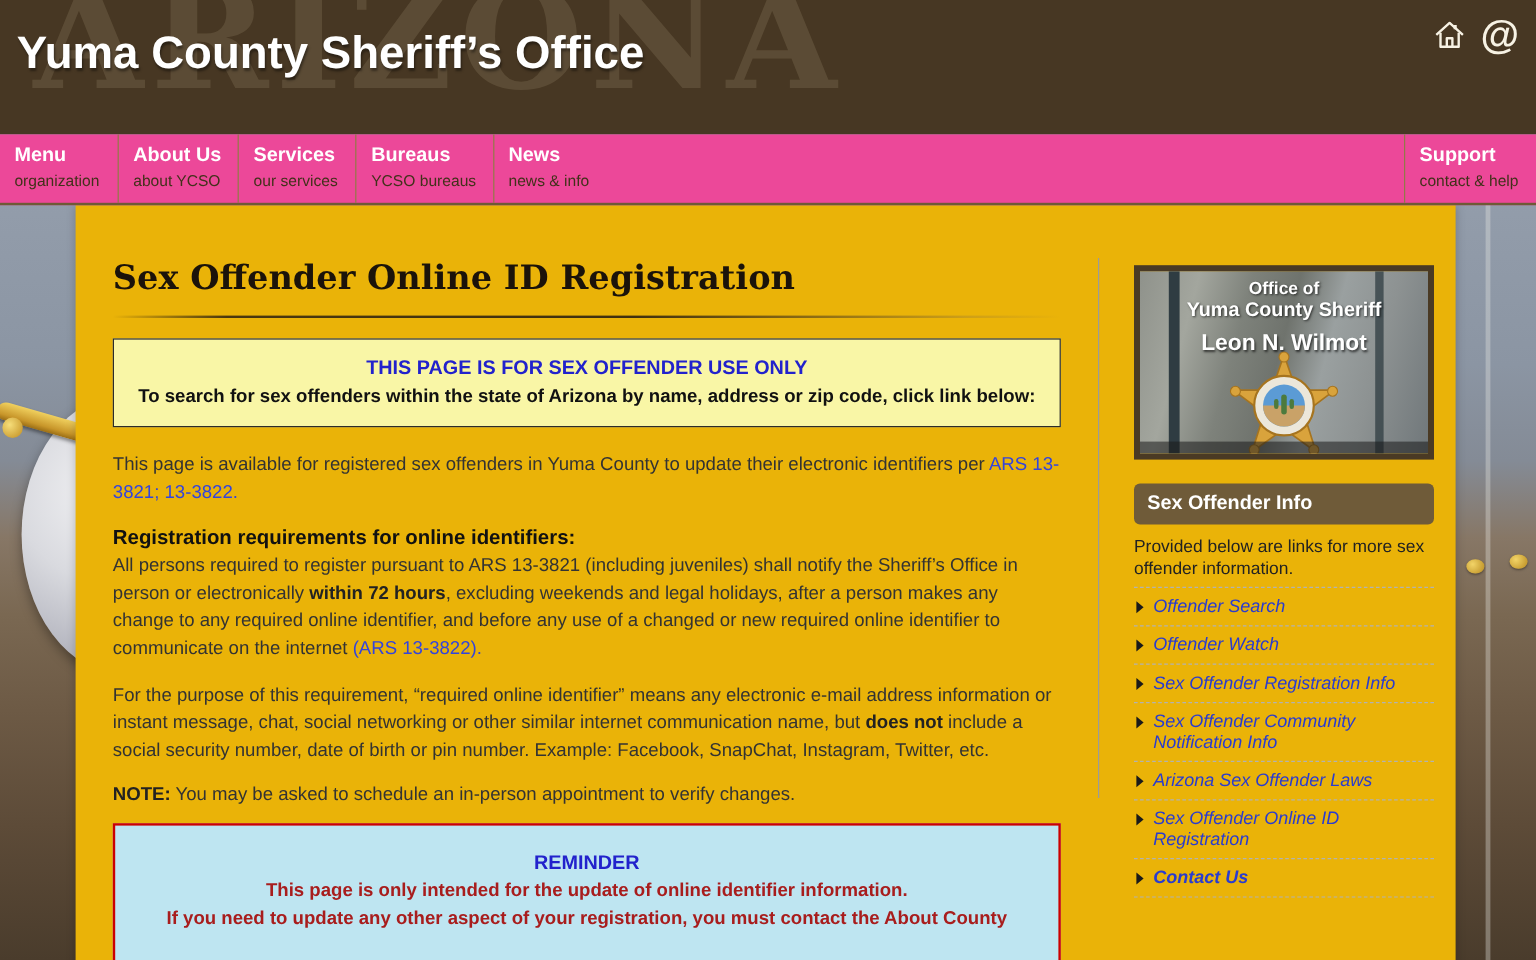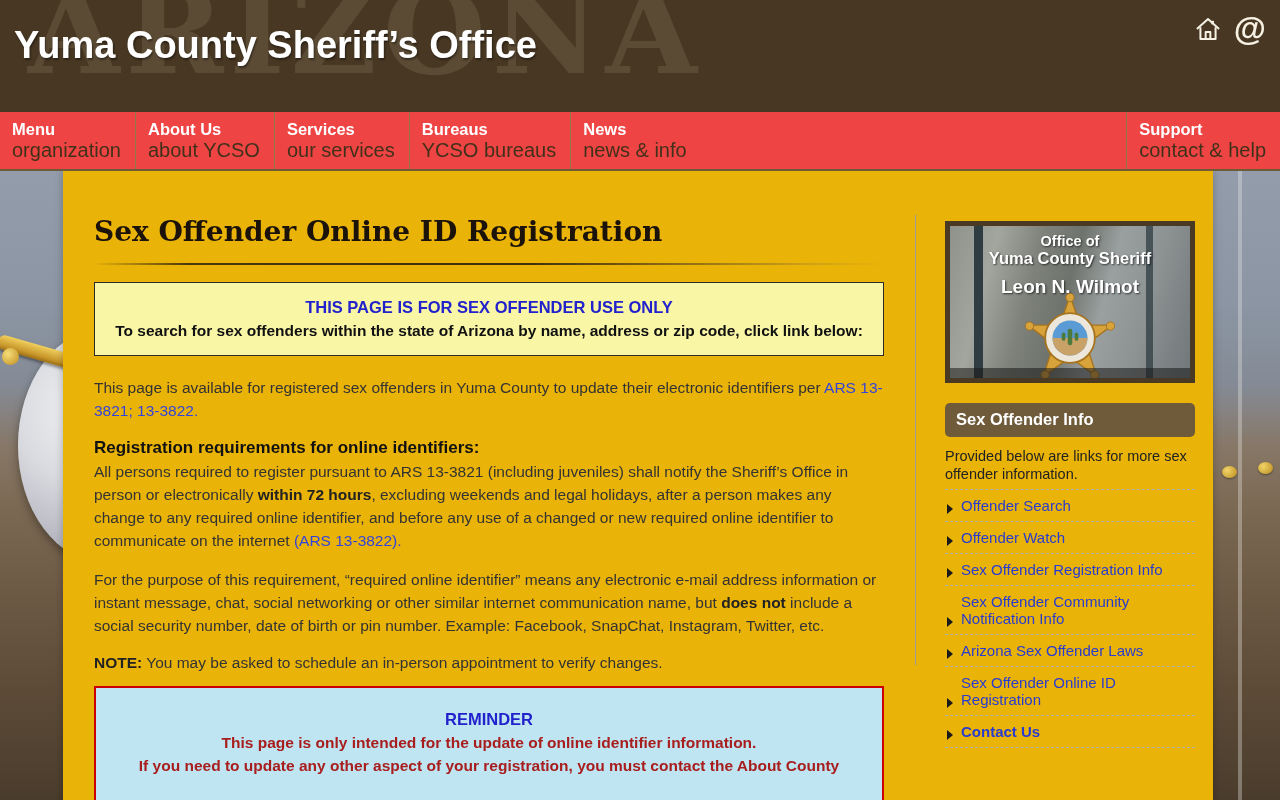--- a/index.html
+++ b/index.html
@@ -44,30 +44,30 @@
   .site-title {
     position:absolute; left:14px; top:24px; color:#ffffff; font-size:38px; font-weight:bold;
     letter-spacing:0px; text-shadow:1px 2px 2px rgba(0,0,0,.4);
   }
   .header-icons { position:absolute; right:14px; top:12px; display:flex; align-items:center; gap:12px; }
   .home-icon svg { display:block; }
   .at-glyph { color:#f7f2e4; font-size:33px; font-weight:bold; line-height:1; }
 
   
   nav {
-    position:relative; z-index:2; height:59px; background:#ef4444;
+    position:relative; z-index:2; height:59px; background:#ec4899;
     border-bottom:2px solid #6e5a36; display:flex; align-items:stretch;
     padding-left:0;
   }
   .nav-item { padding:7px 14px 0 12px; min-width:98px; cursor:pointer; }
   .nav-item + .nav-item { border-left:1px solid #927948; }
   .nav-spacer { flex:1; }
   .nav-item.support { border-left:1px solid #927948; min-width:110px; }
   .nav-label { color:#ffffff; font-weight:bold; font-size:16.5px; line-height:21px; }
-  .nav-sublabel { color:#42311a; font-size:20px; line-height:21px; }
+  .nav-sublabel { color:#42311a; font-size:13px; line-height:21px; }
 
   
   .content {
     position:relative; z-index:1; margin-left:63px; width:1150px; height:741px;
     background:#eab308; display:flex; box-shadow:0 0 8px rgba(0,0,0,.25);
   }
   main { width:790px; margin-left:31px; }
   .vdivider { border-left:1px solid #9b9b9b; height:450px; margin-top:44px; margin-left:31px; }
   aside { width:250px; margin-left:29px; }
 
@@ -117,22 +117,22 @@
   .photo-text .pl3 { margin-top:8px; font-size:19px; font-weight:bold; }
   .badge-svg { position:absolute; left:50%; transform:translateX(-50%); bottom:-6px; }
 
   .side-panel-title {
     margin-top:20px; background:#6f5b39; color:#ffffff; font-weight:bold;
     font-size:16.5px; padding:7px 11px 8px; border-radius:5px;
   }
   .side-intro { margin-top:10px; font-size:14.5px; line-height:18px; color:#222222; }
   .side-links { list-style:none; margin-top:6px; }
   .side-links li {
-    display:flex; align-items:flex-end; padding:7px 0 7px 2px;
-    border-bottom:1px dashed #b2b2b2; cursor:pointer;
+    display:flex; align-items:flex-start; padding:7px 0 7px 2px;
+    border-bottom:1px dashed #b2b2b2; cursor:pointer;font-style:italic;
   }
   .side-links li:first-child { border-top:1px dashed #b2b2b2; }
   .tri {
     width:0; height:0; margin:4px 8px 0 0; flex:0 0 auto;
     border-left:6px solid #1a1a1a; border-top:5px solid transparent; border-bottom:5px solid transparent;
   }
   .side-links a { color:#2a3ccf; font-size:15px; line-height:17px; text-decoration:none; }
   .side-links li.bold a { font-weight:bold; }
 </style>
 </head>

